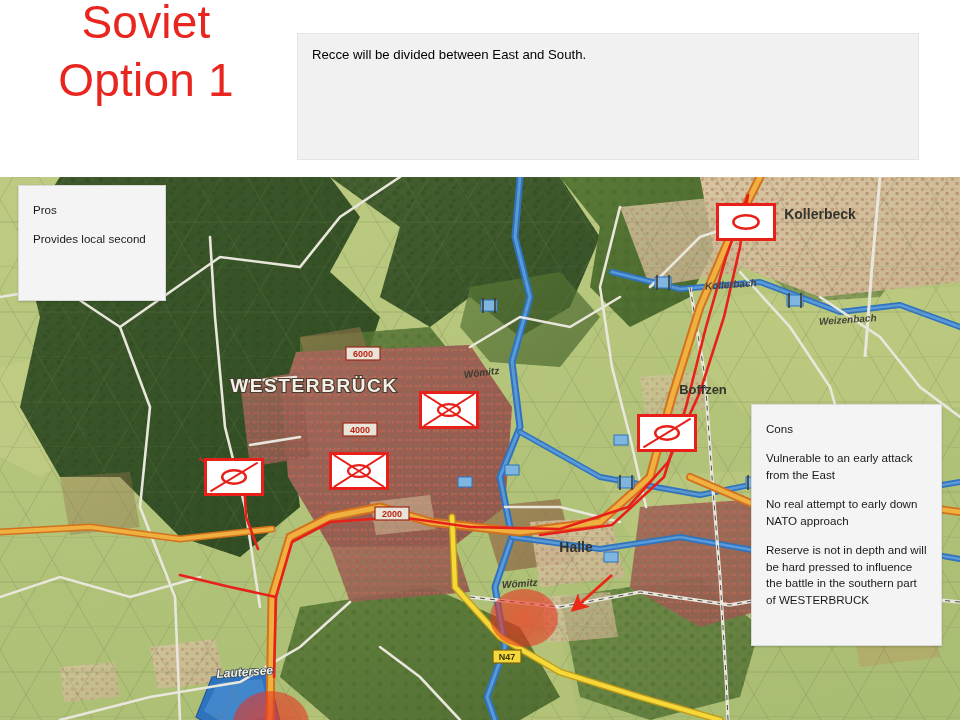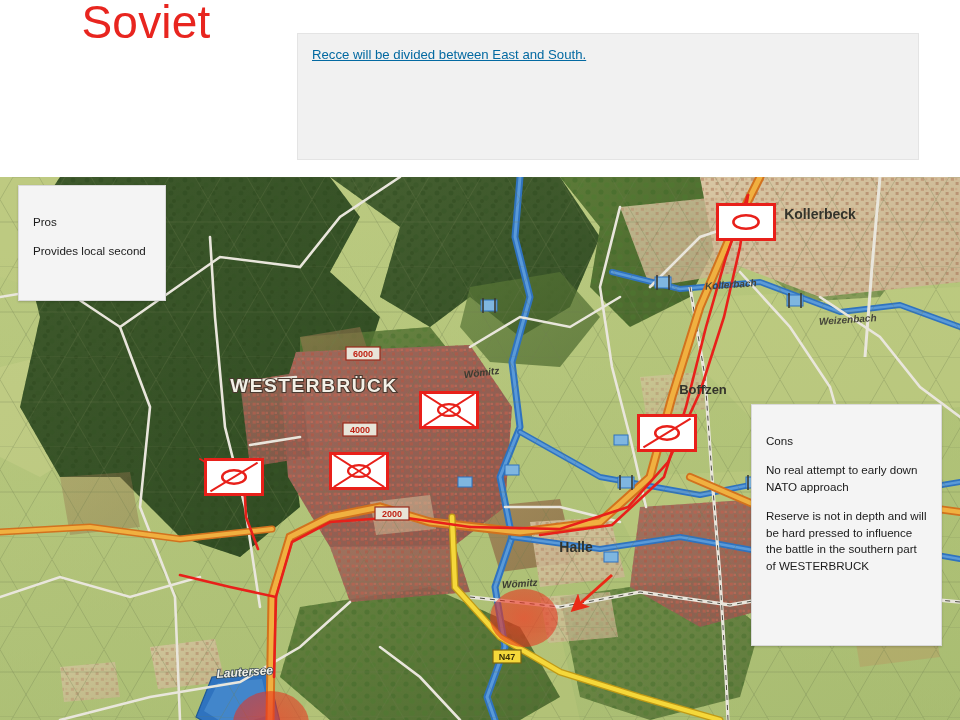--- a/index.html
+++ b/index.html
@@ -14,52 +14,53 @@
     letter-spacing:.2px;text-align:center;
   }
   #slide-title .ln{display:block;}
 
   
   #desc-box{
     position:absolute;left:297px;top:33px;width:622px;height:127px;
     background:#f1f1f1;border:1px solid #e4e4e4;box-sizing:border-box;
     padding:11px 14px 0 14px;
   }
-  #desc-box p{margin:0 0 13px 0;font-size:13.2px;line-height:1.45;color:#0369a1;text-decoration:underline;}
+  #desc-box p{margin:0 0 13px 0;font-size:13.2px;line-height:1.45;color:#000000;}
 
   
   #map{
     position:absolute;left:0;top:177px;width:960px;height:543px;
     overflow:hidden;background:#a9bd74;
   }
   #map-canvas{position:absolute;left:0;top:0;width:960px;height:543px;display:block;}
 
   
   .callout{
     position:absolute;background:#f4f4f4;border:1px solid #d9d9d9;
-    box-sizing:border-box;padding:28px 14px;z-index:40;
+    box-sizing:border-box;padding:16px 14px;z-index:40;
     box-shadow:0 1px 2px rgba(0,0,0,.18);
   }
   .callout p{margin:0 0 13px 0;font-size:11.6px;line-height:1.42;color:#1a1a1a;}
   .callout p:last-child{margin-bottom:0;}
   #pros-box{left:18px;top:185px;width:148px;height:116px;}
   #cons-box{left:751px;top:404px;width:191px;height:242px;}
 
   
   .unit{
     position:absolute;z-index:45;background:#ffffff;
     border:3px solid #e8201a;box-sizing:border-box;
   }
   .unit svg{display:block;width:100%;height:100%;}
 </style>
 </head>
 <body>
 
 <div id="slide-title">
   <span class="ln">Soviet</span>
+  <span class="ln">Option 1</span>
 </div>
 
 <div id="desc-box">
   <p>Recce will be divided between East and South.</p>
 </div>
 
 <div id="map">
   <svg id="map-canvas" viewBox="0 0 960 543" preserveAspectRatio="none">
     <defs>
 
@@ -389,15 +390,16 @@
   </div>
 </div>
 
 <div id="pros-box" class="callout">
   <p>Pros</p>
   <p>Provides local second</p>
 </div>
 
 <div id="cons-box" class="callout">
   <p>Cons</p>
+  <p>Vulnerable to an early attack from the East</p>
   <p>No real attempt to early down NATO approach</p>
   <p>Reserve is not in depth and will be hard pressed to influence the battle in the southern part of WESTERBRUCK</p>
 </div>
 
 </body></html>

